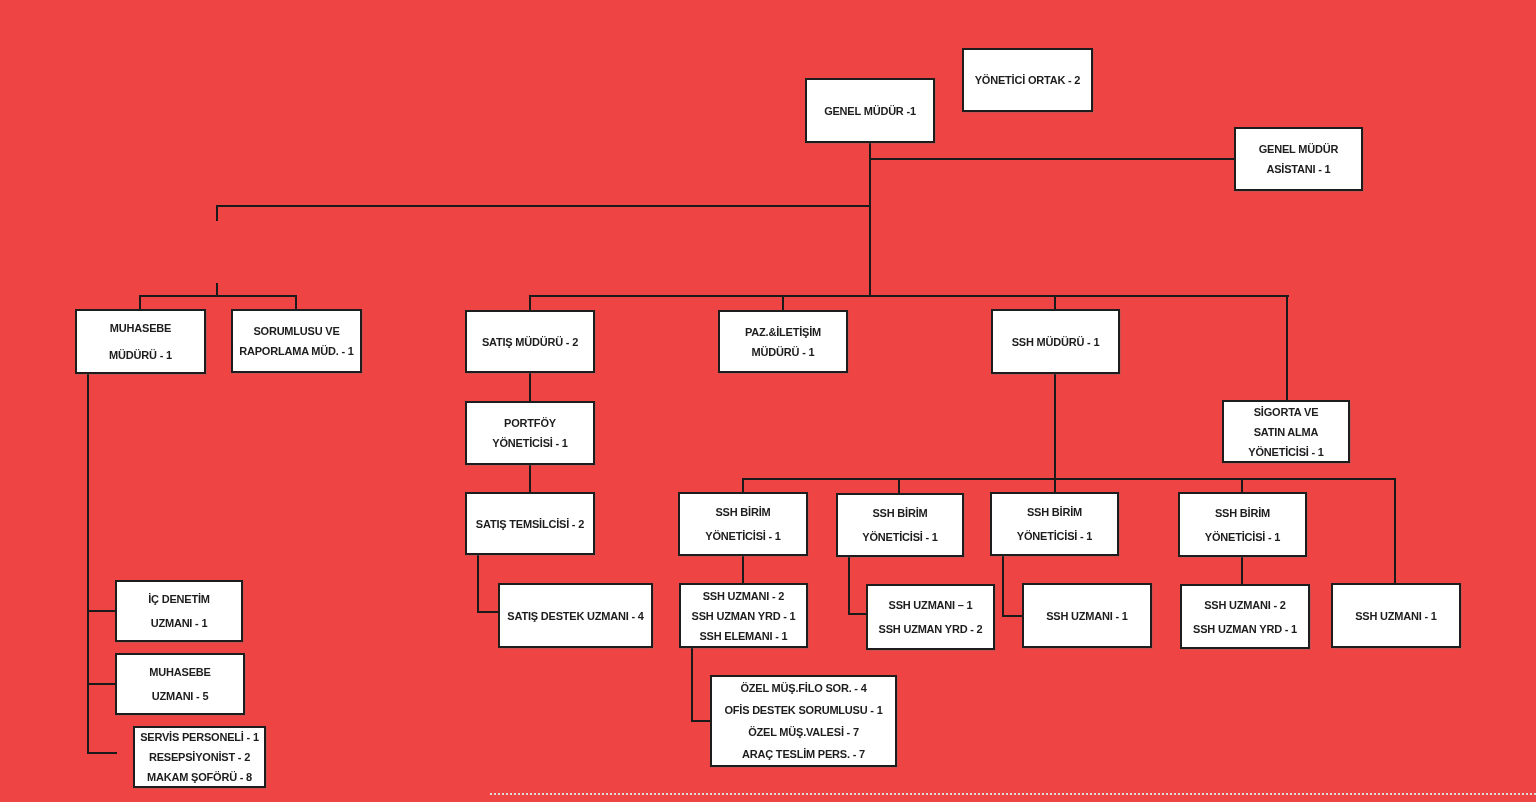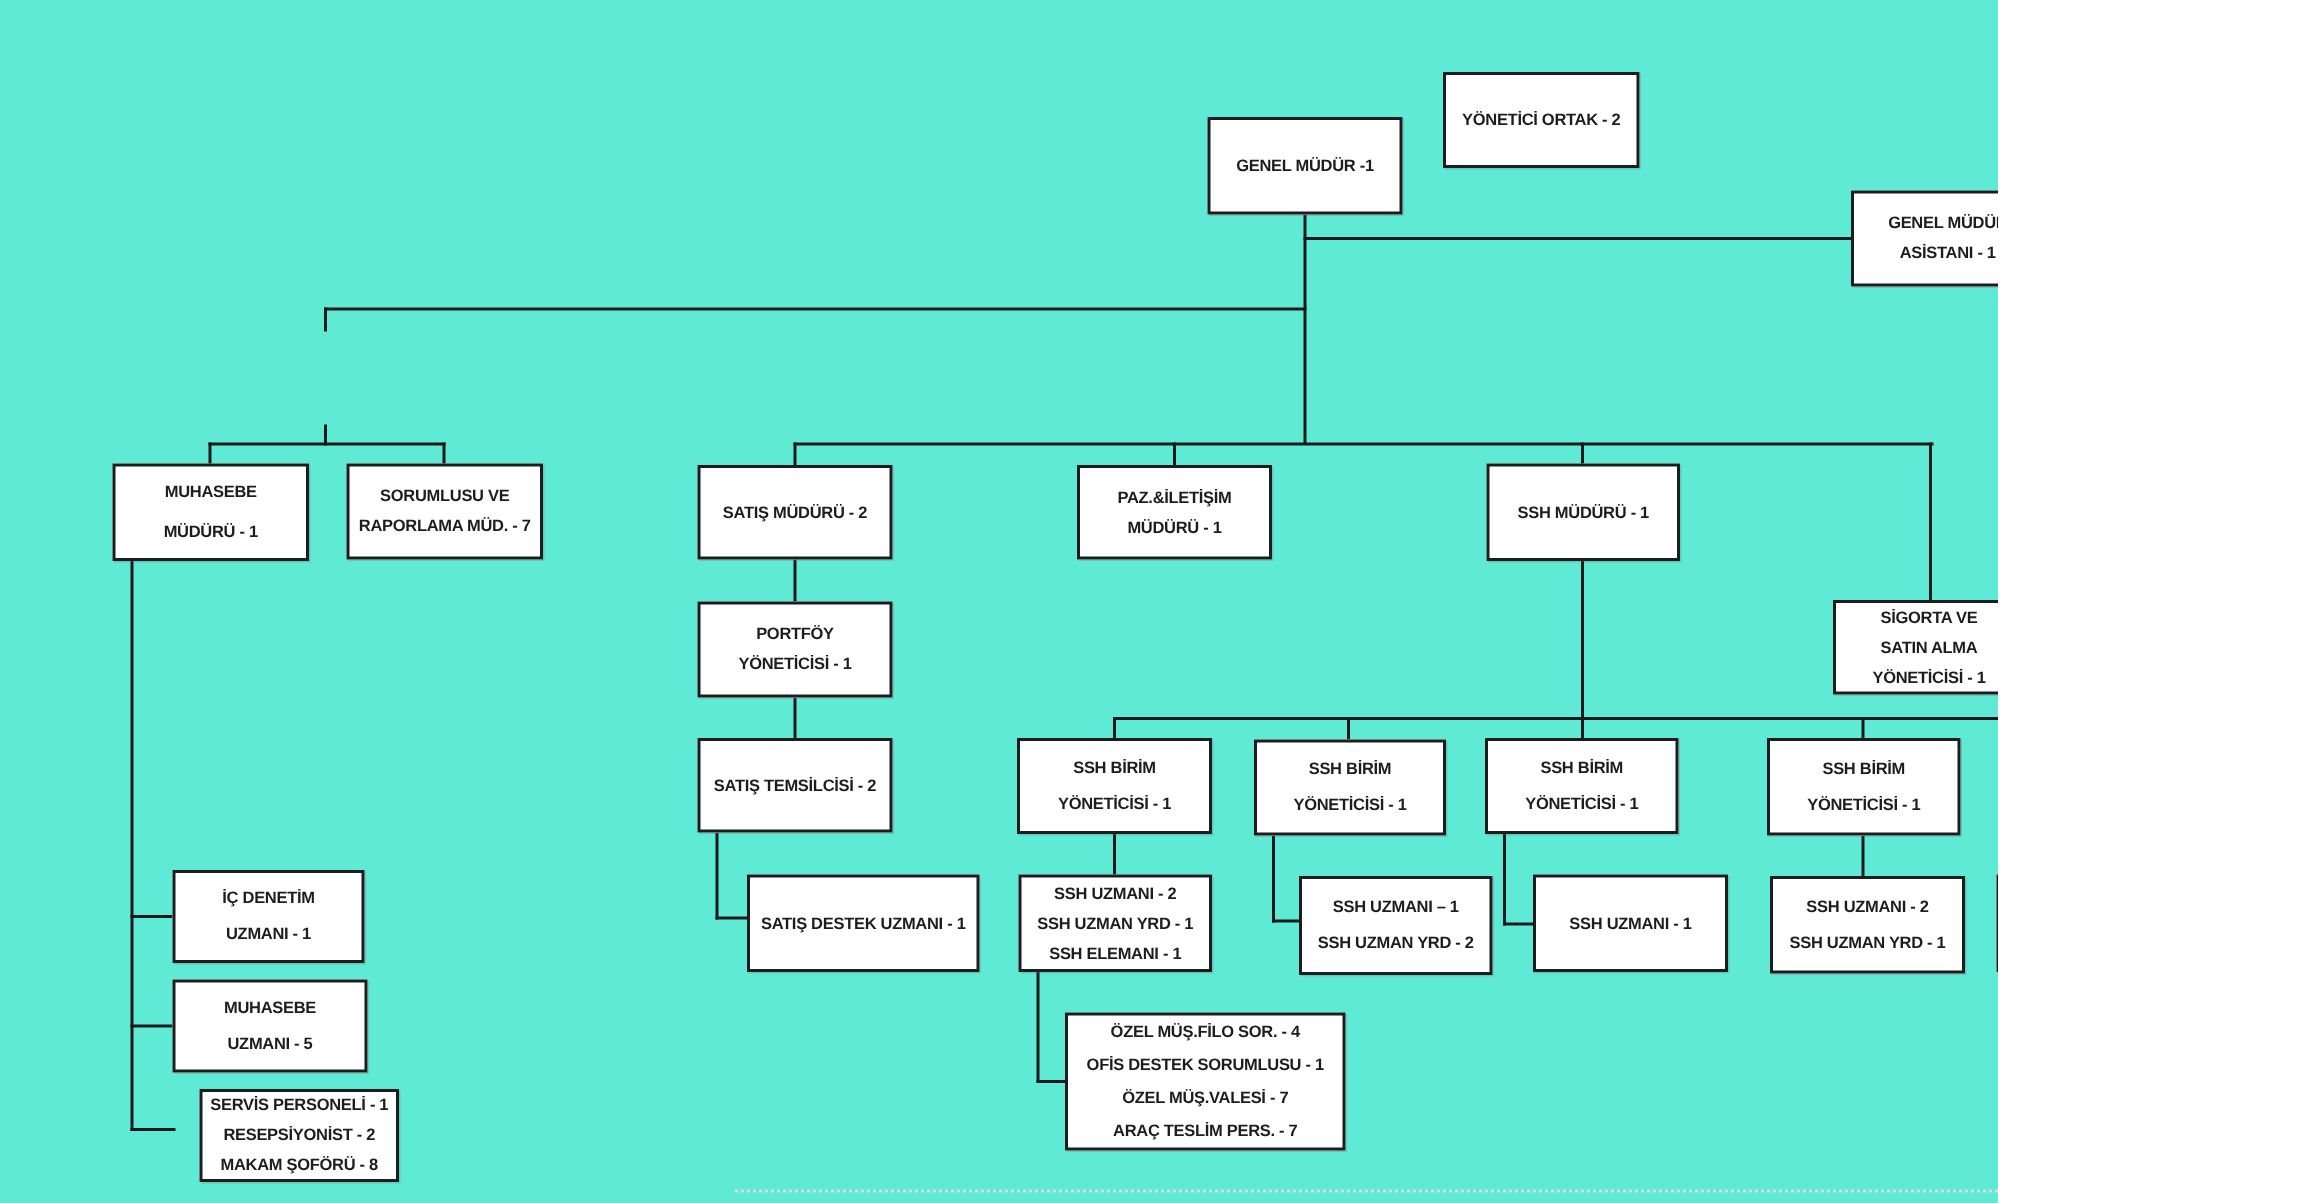--- a/index.html
+++ b/index.html
@@ -1,17 +1,17 @@
 <!DOCTYPE html>
 <html><head>
 <meta charset="utf-8">
 <style>
   html,body{margin:0;padding:0;background:#ffffff;}
   .canvas{
-    position:relative;width:1332px;height:802px;background:#5eead4;
+    position:relative;width:1536px;height:802px;background:#ef4444;
     font-family:"Liberation Sans",sans-serif;overflow:hidden;
   }
   .node{
     position:absolute;box-sizing:border-box;background:#ffffff;
     border:2px solid #1d1d1d;box-shadow:1px 1px 0 rgba(110,110,110,.28);
     display:flex;flex-direction:column;align-items:center;justify-content:center;
     text-align:center;color:#1d1d1d;font-weight:bold;font-size:11px;
     letter-spacing:-0.2px;z-index:2;
   }
   .node div{white-space:nowrap;line-height:20px;}
@@ -35,21 +35,21 @@
   <div class="node" style="left:1234px;top:127px;width:129px;height:64px">
       <div>GENEL MÜDÜR</div>
       <div>ASİSTANI - 1</div>
     </div>
   <div class="node lh27" style="left:75px;top:309px;width:131px;height:65px">
       <div>MUHASEBE</div>
       <div>MÜDÜRÜ - 1</div>
     </div>
   <div class="node" style="left:231px;top:309px;width:131px;height:64px">
       <div>SORUMLUSU VE</div>
-      <div>RAPORLAMA MÜD. - 7</div>
+      <div>RAPORLAMA MÜD. - 1</div>
     </div>
   <div class="node lh24" style="left:115px;top:580px;width:128px;height:62px">
       <div>İÇ DENETİM</div>
       <div>UZMANI - 1</div>
     </div>
   <div class="node lh24" style="left:115px;top:653px;width:130px;height:62px">
       <div>MUHASEBE</div>
       <div>UZMANI - 5</div>
     </div>
   <div class="node" style="left:133px;top:726px;width:133px;height:62px">
@@ -61,21 +61,21 @@
       <div>SATIŞ MÜDÜRÜ - 2</div>
     </div>
   <div class="node" style="left:465px;top:401px;width:130px;height:64px">
       <div>PORTFÖY</div>
       <div>YÖNETİCİSİ - 1</div>
     </div>
   <div class="node" style="left:465px;top:492px;width:130px;height:63px">
       <div>SATIŞ TEMSİLCİSİ - 2</div>
     </div>
   <div class="node" style="left:498px;top:583px;width:155px;height:65px">
-      <div>SATIŞ DESTEK UZMANI - 1</div>
+      <div>SATIŞ DESTEK UZMANI - 4</div>
     </div>
   <div class="node" style="left:718px;top:310px;width:130px;height:63px">
       <div>PAZ.&amp;İLETİŞİM</div>
       <div>MÜDÜRÜ - 1</div>
     </div>
   <div class="node" style="left:991px;top:309px;width:129px;height:65px">
       <div>SSH MÜDÜRÜ - 1</div>
     </div>
   <div class="node" style="left:1222px;top:400px;width:128px;height:63px">
       <div>SİGORTA VE</div>

